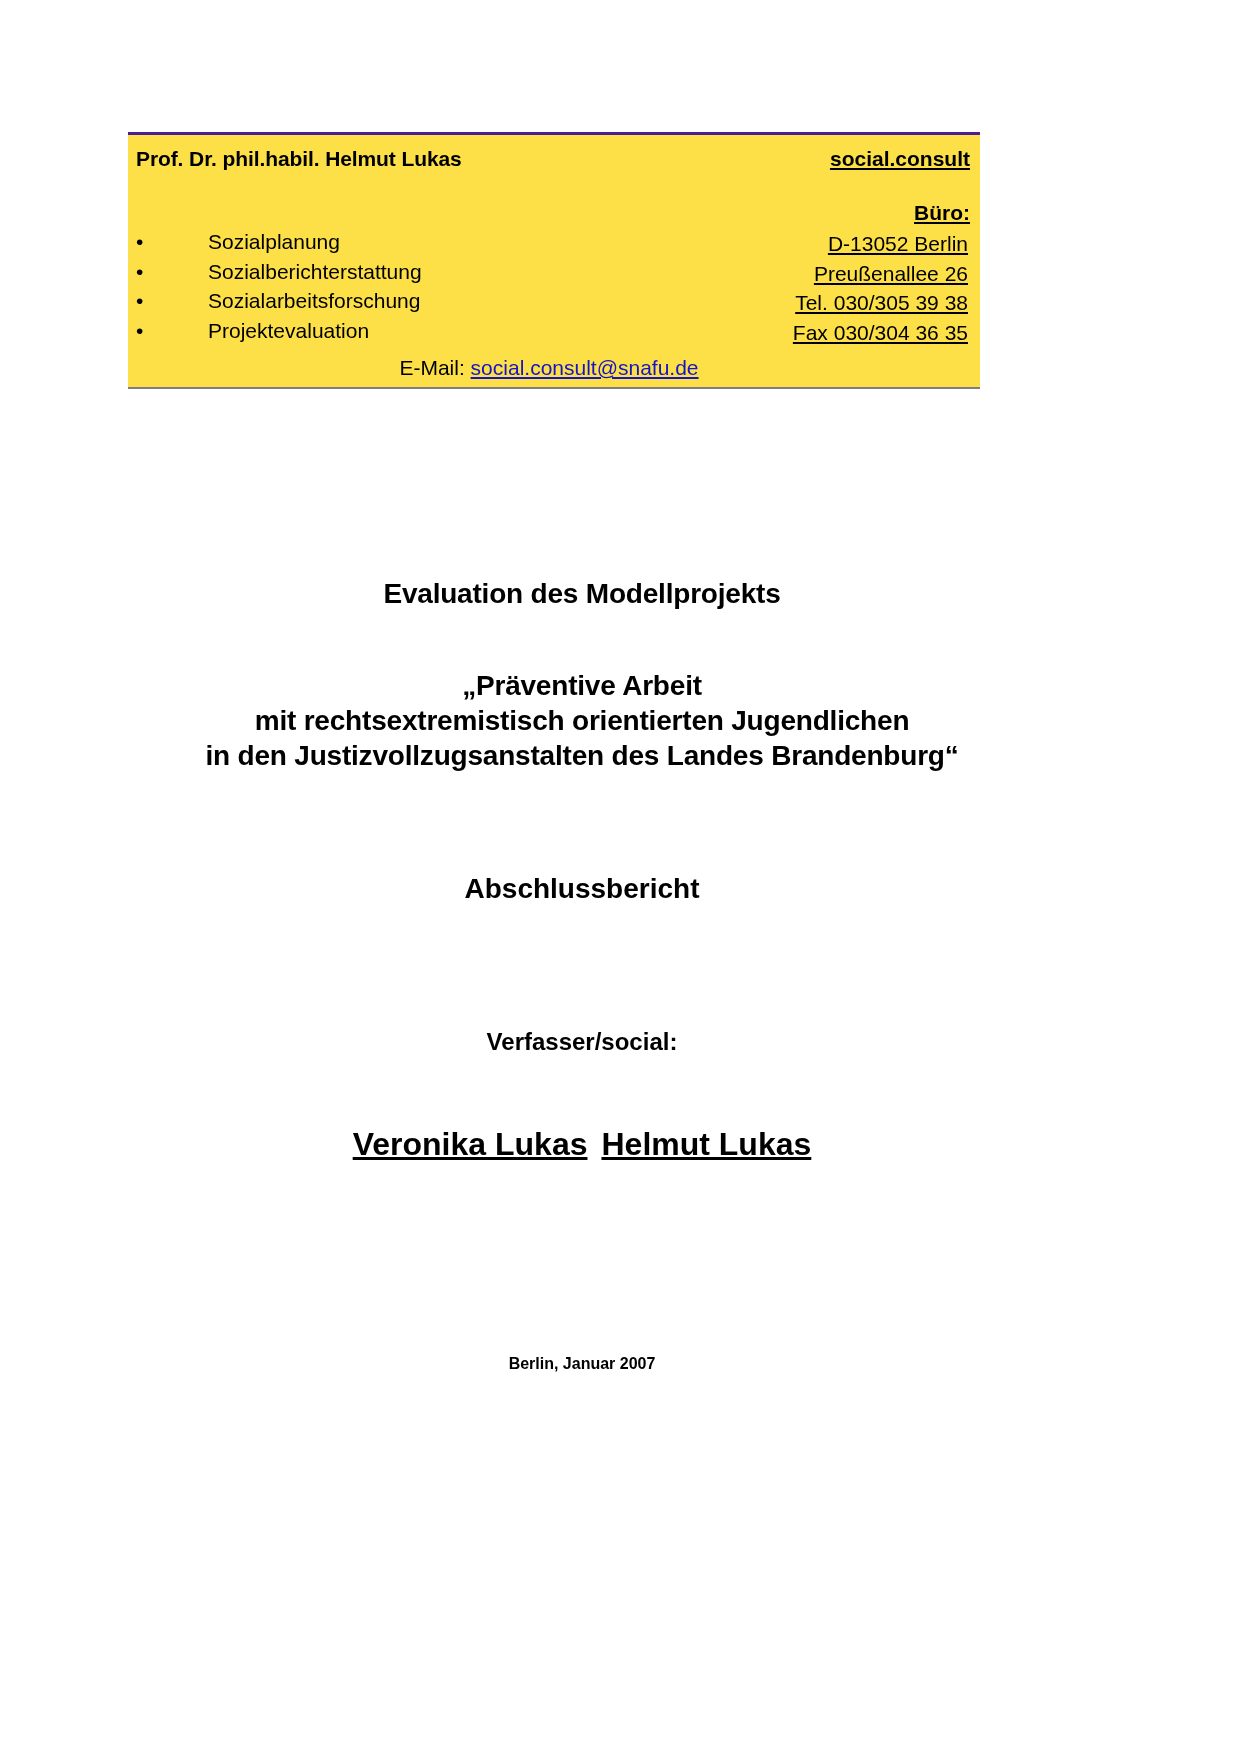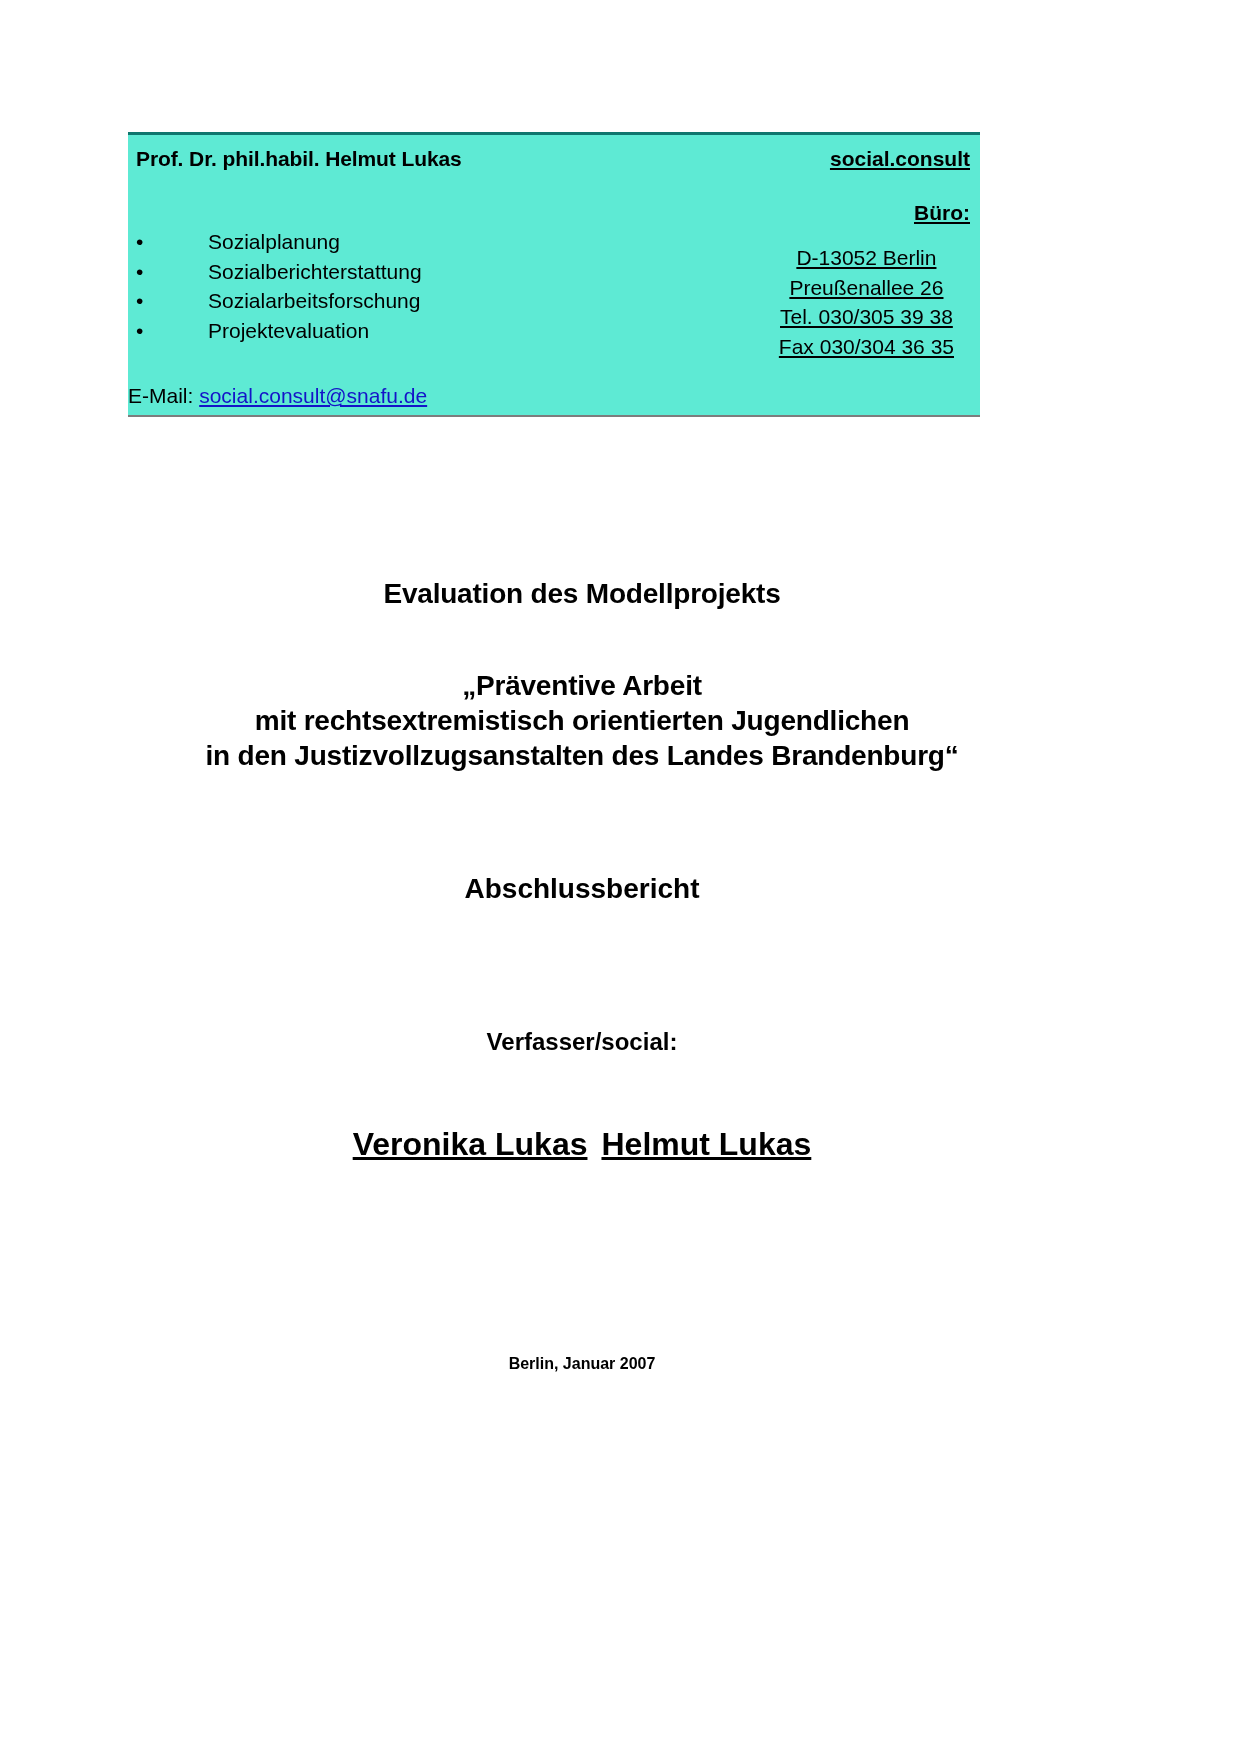--- a/index.html
+++ b/index.html
@@ -22,22 +22,22 @@
     inset: 0;
     background: #ffffff;
   }
 
   
   .letterhead {
     position: absolute;
     left: 128px;
     top: 132px;
     width: 852px;
-    background: #5eead4;
-    border-top: 3px solid #0f766e;
+    background: #fde047;
+    border-top: 3px solid #4c1d95;
     border-bottom: 2px solid #7d7d7d;
     box-sizing: border-box;
     padding: 0;
   }
 
   .lh-row {
     display: flex;
     align-items: flex-start;
     justify-content: space-between;
     width: 100%;
@@ -106,36 +106,36 @@
   .services li .bullet {
     position: absolute;
     left: 0;
     top: 0;
     width: 10px;
     font-size: 21px;
     line-height: 29.5px;
   }
 
   .contact {
-    margin: 16px;
-    padding: 0;
+    margin: 2px;
+    padding: 0;
+    text-align: right;
+  }
+
+  .contact div {
+    font-size: 21px;
+    line-height: 29.5px;
+    white-space: nowrap;
+  }
+
+  .email-line {
+    font-size: 21px;
+    line-height: 29.5px;
+    white-space: nowrap;
     text-align: center;
-  }
-
-  .contact div {
-    font-size: 21px;
-    line-height: 29.5px;
-    white-space: nowrap;
-  }
-
-  .email-line {
-    font-size: 21px;
-    line-height: 29.5px;
-    white-space: nowrap;
-    text-align: left;
     padding-right: 10px;
     padding-bottom: 4px;
   }
 
   .email-link {
     color: #1414c8;
     text-decoration: underline;
   }
 
   

